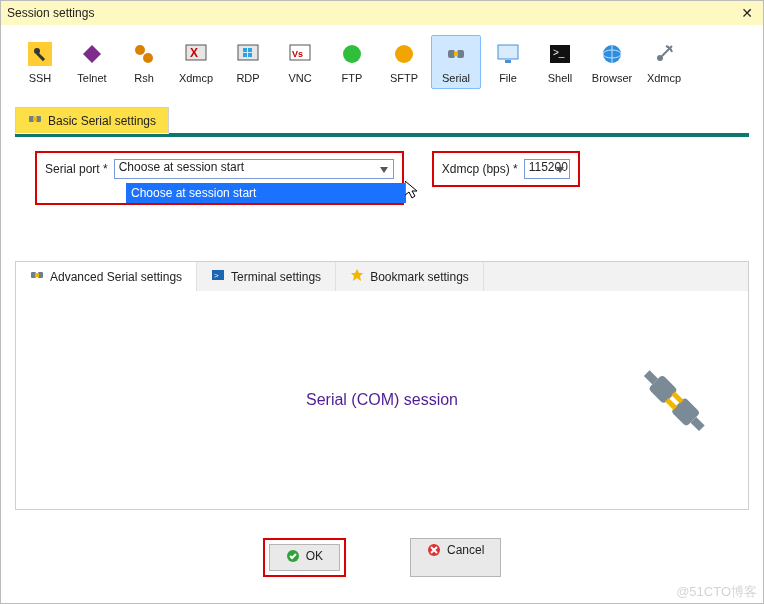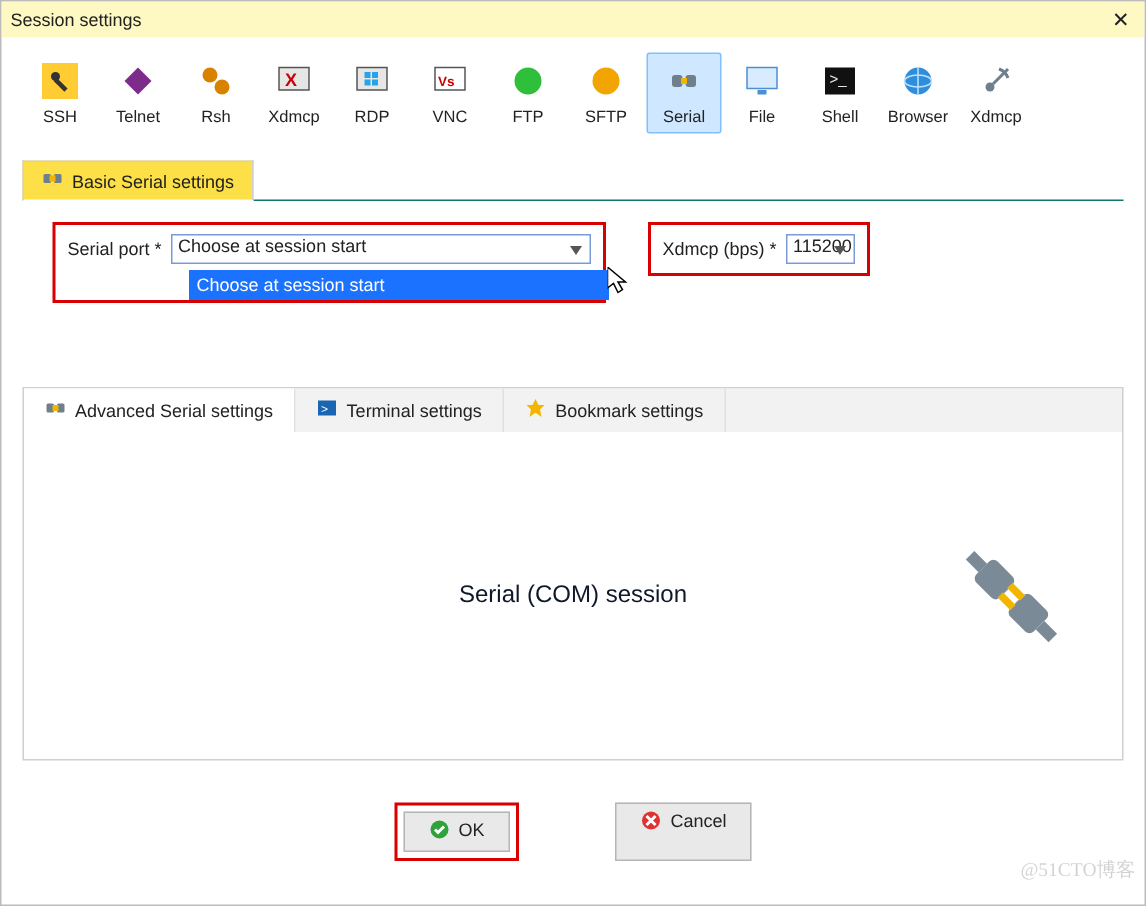--- a/index.html
+++ b/index.html
@@ -37,21 +37,21 @@
 
   
   .basic-wrap { margin:18px 14px 0 14px; }
   .basic-tab {
     display:inline-flex; align-items:center; gap:6px;
     border:1px solid #cfcfcf; border-bottom:1px solid #fff;
     background:#fde047; padding:4px 12px;
     position:relative; z-index:2;
   }
   .basic-box {
-    border-top:1px solid #0f766e;
+    border-top:4px solid #0f766e;
     margin-top:-1px; padding:6px 0 12px 0;
   }
   .basic-row {
     display:flex; align-items:flex-start; gap:28px;
     padding:8px 10px 34px 20px;
   }
   .port-group, .speed-group {
     display:flex; align-items:center; gap:6px;
     border:2px solid #d80000; padding:6px 8px 24px 8px;
     position:relative;
@@ -88,38 +88,38 @@
     display:flex; align-items:center; gap:6px;
     padding:6px 14px; font-size:12px; border-right:1px solid #e0e0e0;
     cursor:pointer;
   }
   .sub-tab.active { background:#fff; }
   .content-area {
     height:218px; background:#fff;
     display:flex; align-items:center; justify-content:center;
     position:relative;
   }
-  .session-title { font-size:16px; color:#0f172a; }
+  .session-title { font-size:16px; color:#4c1d95; }
   .big-plug { position:absolute; right:28px; top:64px; }
 
   
   .buttons {
     display:flex; gap:64px; justify-content:center;
     margin-top:28px;
   }
   .btn {
     display:inline-flex; align-items:flex-start; gap:6px;
     padding:4px 16px; background:#e9e9e9; border:1px solid #b5b5b5;
     font-size:12px; cursor:pointer;
   }
   .btn-ok-wrap { border:2px solid #d80000; padding:4px; }
 
   .watermark {
-    position:absolute; right:6px; bottom:14px;
-    color:rgba(0,0,0,0.18); font-size:13px;font-family:Liberation Serif, serif;
+    position:absolute; right:6px; bottom:2px;
+    color:rgba(0,0,0,0.18); font-size:13px;
   }
 </style>
 </head>
 <body>
 
 <div class="title-bar">
   <span class="title-text">Session settings</span>
   <span class="close-x">✕</span>
 </div>
 

